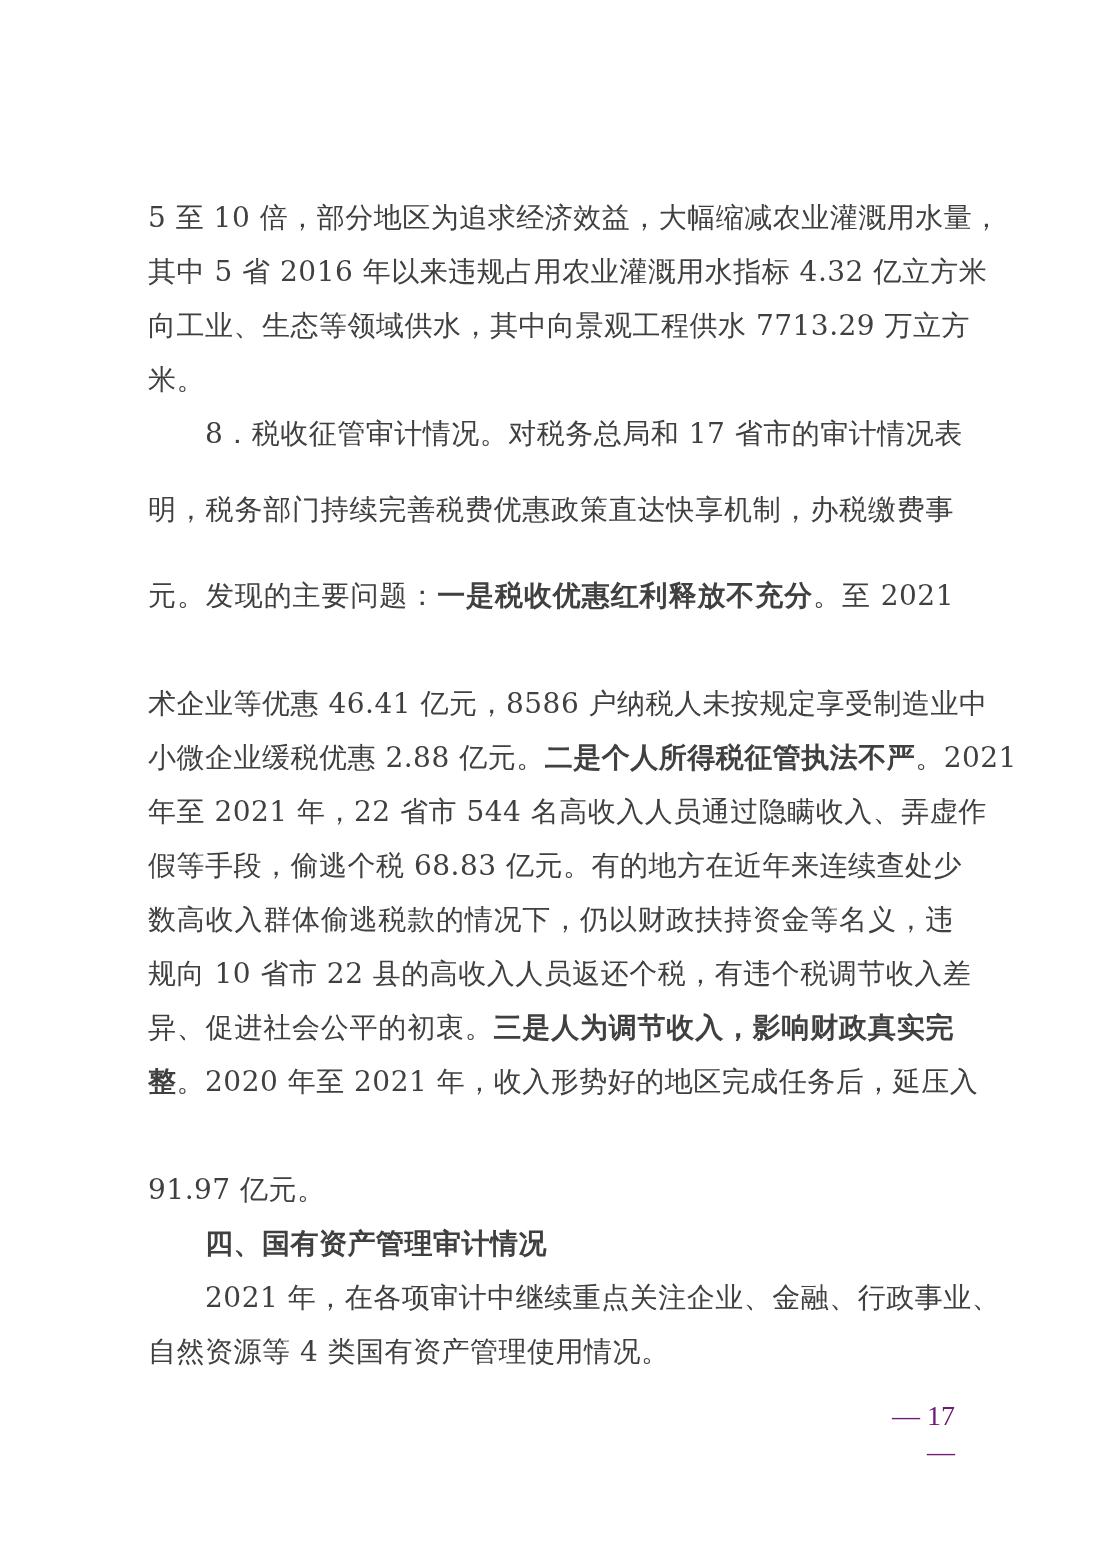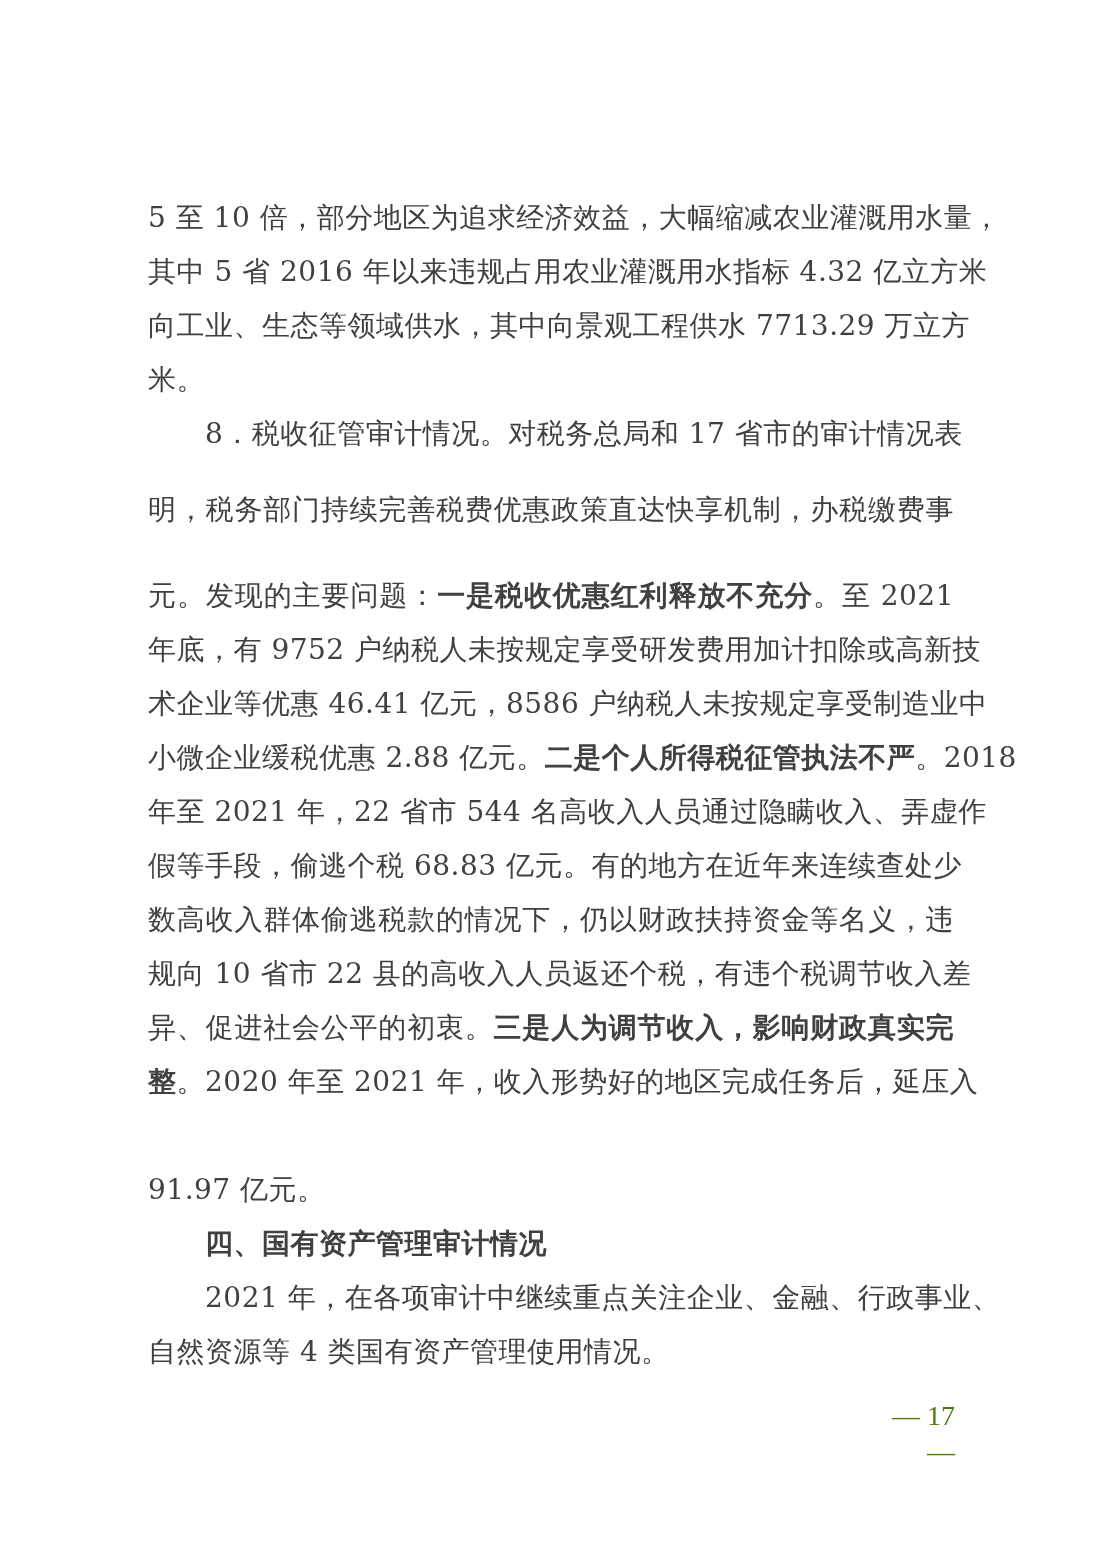--- a/index.html
+++ b/index.html
@@ -12,42 +12,41 @@
     white-space: nowrap; text-align: justify; text-align-last: justify;
     letter-spacing: 0.5px;
   }
   .line.last { text-align-last: left; }
   .line.indent { left: 205px; width: 749px; }
   .b { font-family: "DejaVu Sans", "Liberation Sans", sans-serif; font-weight: bold; }
   .heading { font-family: "DejaVu Sans", "Liberation Sans", sans-serif; font-weight: bold; }
   .pageno {
     position: absolute; left: 860px; top: 1398px; width: 95px;
     font-family: "Liberation Serif", "DejaVu Serif", serif; font-size: 28px; line-height: 36px;
-    color: #4d7c0f; text-align: right;
+    color: #701a75; text-align: right;
   }
 </style>
 </head>
 <body>
 
 <div class="page">
 
   <div class="line" style="top:200px">5 至 10 倍，部分地区为追求经济效益，大幅缩减农业灌溉用水量，</div>
   <div class="line" style="top:254px">其中 5 省 2016 年以来违规占用农业灌溉用水指标 4.32 亿立方米</div>
   <div class="line" style="top:308px">向工业、生态等领域供水，其中向景观工程供水 7713.29 万立方</div>
   <div class="line last" style="top:362px">米。</div>
 
   <div class="line indent" style="top:416px">8．税收征管审计情况。对税务总局和 17 省市的审计情况表</div>
   <div class="line" style="top:492px">明，税务部门持续完善税费优惠政策直达快享机制，办税缴费事</div>
   <div class="line" style="top:578px">
     <span>元。发现的主要问题：</span><span class="b">一是税收优惠红利释放不充分</span><span>。至 2021</span>
   </div>
-  <div class="line" style="top:632px">年底，有 9752 户纳税人未按规定享受研发费用加计扣除或高新技</div>
   <div class="line" style="top:686px">术企业等优惠 46.41 亿元，8586 户纳税人未按规定享受制造业中</div>
   <div class="line" style="top:740px">
-    <span>小微企业缓税优惠 2.88 亿元。</span><span class="b">二是个人所得税征管执法不严</span><span>。2018</span>
+    <span>小微企业缓税优惠 2.88 亿元。</span><span class="b">二是个人所得税征管执法不严</span><span>。2021</span>
   </div>
   <div class="line" style="top:794px">年至 2021 年，22 省市 544 名高收入人员通过隐瞒收入、弄虚作</div>
   <div class="line" style="top:848px">假等手段，偷逃个税 68.83 亿元。有的地方在近年来连续查处少</div>
   <div class="line" style="top:902px">数高收入群体偷逃税款的情况下，仍以财政扶持资金等名义，违</div>
   <div class="line" style="top:956px">规向 10 省市 22 县的高收入人员返还个税，有违个税调节收入差</div>
   <div class="line" style="top:1010px">
     <span>异、促进社会公平的初衷。</span><span class="b">三是人为调节收入，影响财政真实完</span>
   </div>
   <div class="line" style="top:1064px">
     <span class="b">整</span><span>。2020 年至 2021 年，收入形势好的地区完成任务后，延压入</span>

